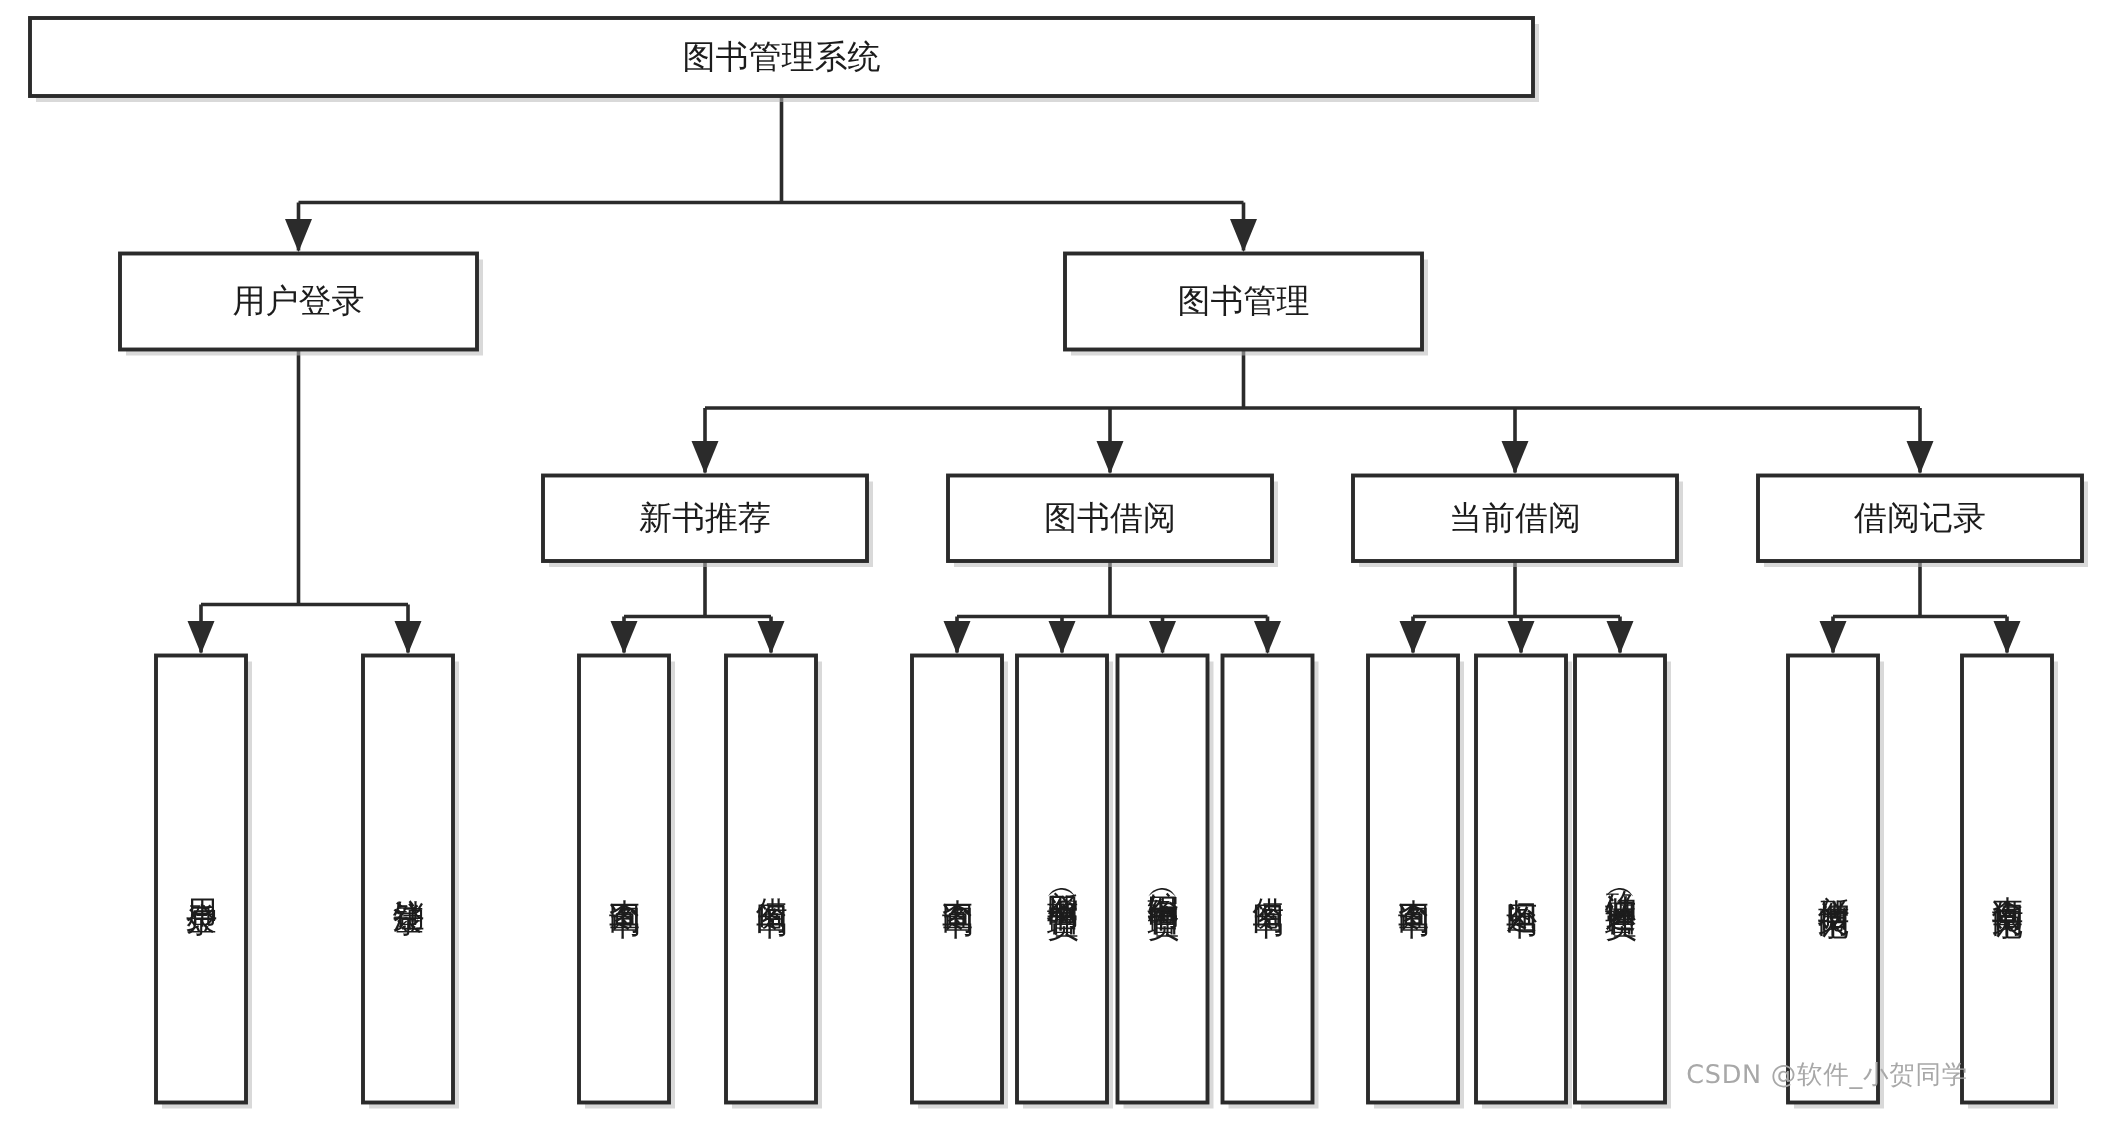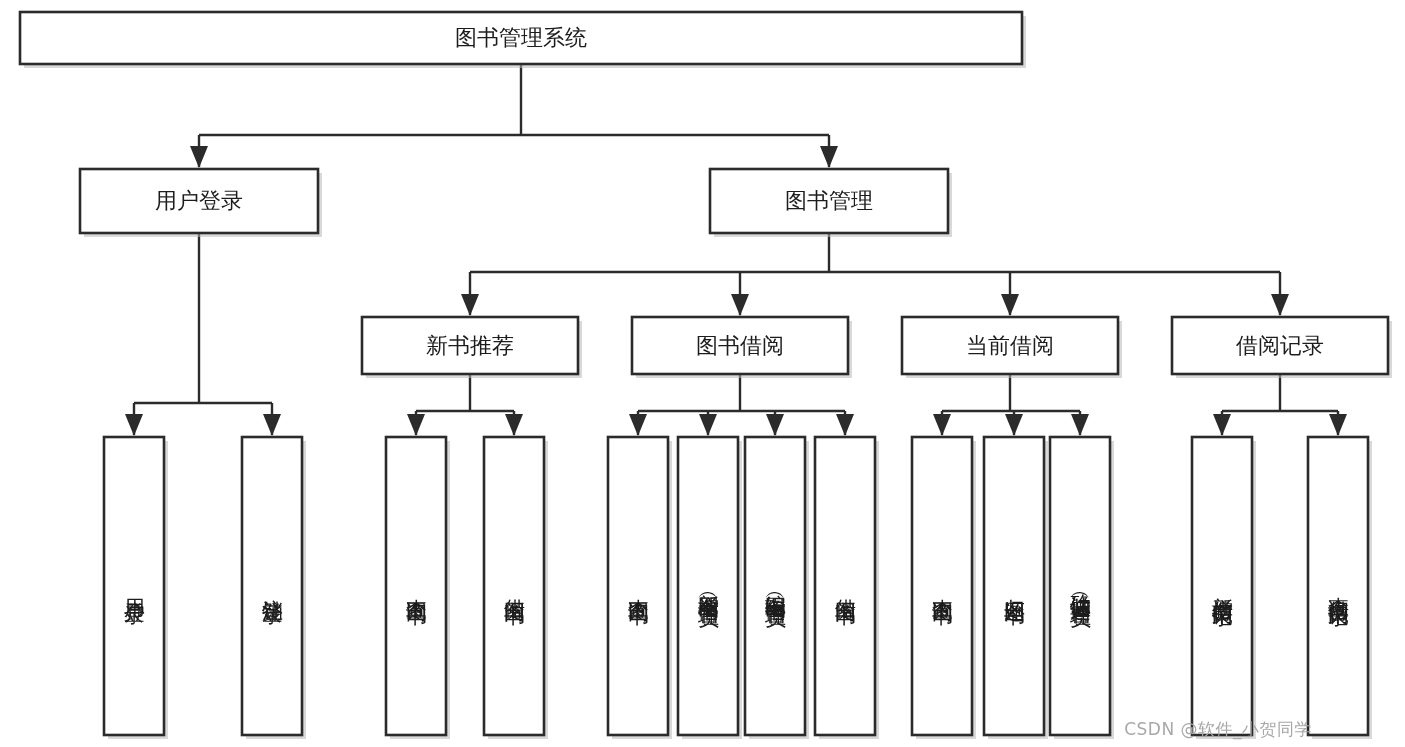--- a/index.html
+++ b/index.html
@@ -62,21 +62,21 @@
     text-align: center;
     display: flex;
     align-items: center;
     justify-content: center;
     pointer-events: none;
     white-space: nowrap;
   }
   .watermark {
     position: absolute;
     right: 8px;
-    bottom: 6px;
+    bottom: 19px;
     font-family: "DejaVu Sans", "Liberation Sans", sans-serif;
     font-size: 17px;
     color: #a8a8a8;
     letter-spacing: 0.5px;
     white-space: nowrap;
   }
 </style>
 </head>
 <body>
 

